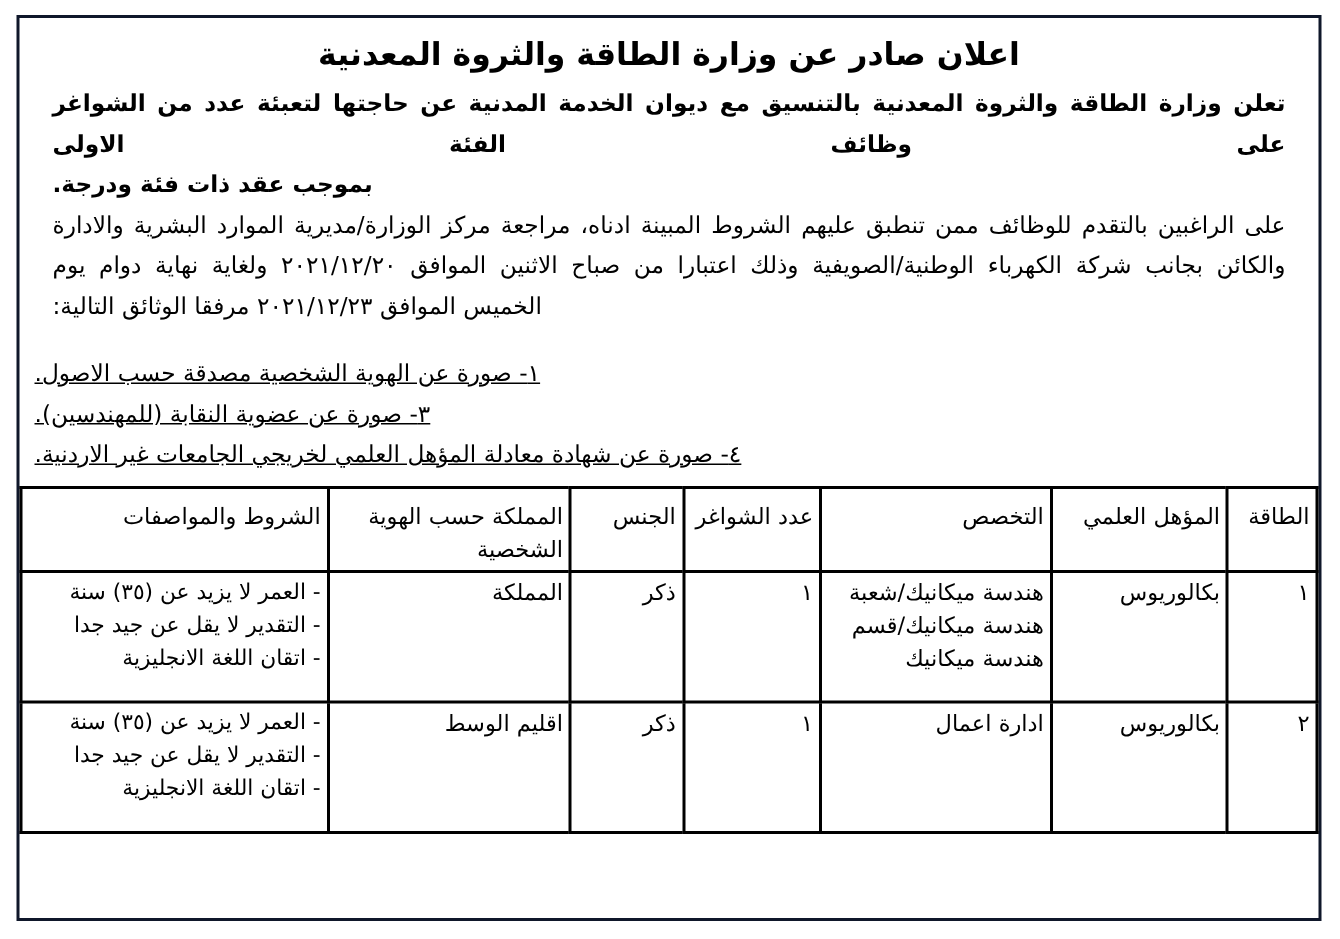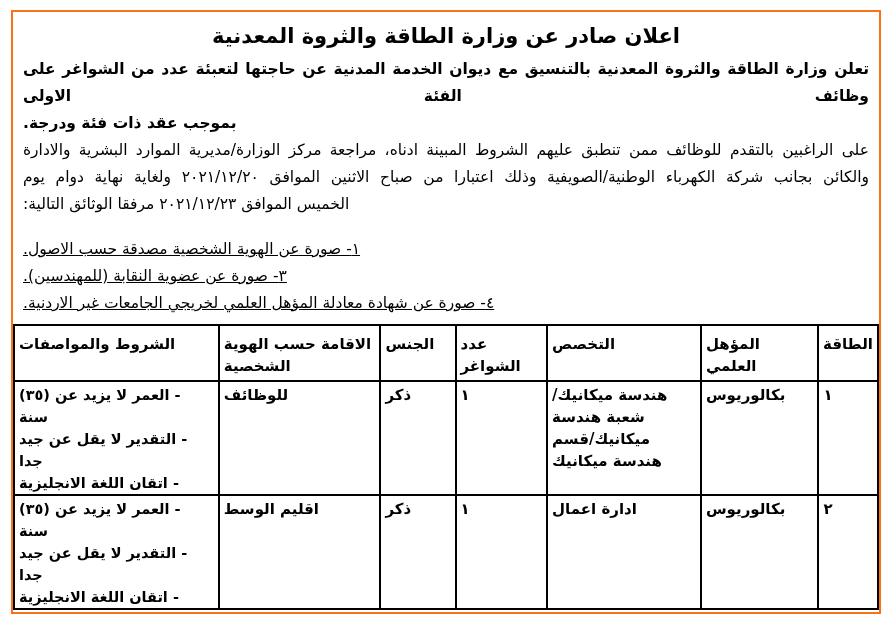--- a/index.html
+++ b/index.html
@@ -11,54 +11,54 @@
     overflow: hidden;
     font-family: "DejaVu Sans", sans-serif;
     color: #000000;
   }
   .doc-box {
     position: absolute;
     left: 11px;
     top: 10px;
     width: 870px;
     height: 604px;
-    border: 2px solid #f97316;
+    border: 2px solid #0f172a;
     box-sizing: border-box;
     direction: rtl;
     background: #ffffff;
   }
   .doc-title {
     text-align: center;
     font-weight: bold;
     font-size: 21px;
     line-height: 32px;
     margin: 8px 10px 4px 10px;
   }
-  .text-block { margin: 0 10px; }
+  .text-block { margin: 0 22px; }
   .line {
     font-size: 15.5px;
     line-height: 27px;
     text-align: left;
     white-space: normal;
   }
   .line.fill { text-align: justify; text-align-last: justify; }
   .line.bold { font-weight: bold; }
   .doc-list { margin: 18px 14px 6px 10px; text-decoration: underline; }
   .doc-list .line { line-height: 27px; }
   table.vac-table {
     width: 100%;
     border-collapse: collapse;
     table-layout: fixed;
     margin-top: 7px;
   }
   table.vac-table th, table.vac-table td {
     border: 2px solid #000000;
-    text-align: left;
+    text-align: right;
     vertical-align: top;
-    font-weight: bold;
+    font-weight: normal;
     padding: 7px 4px 0 4px;
     font-size: 15px;
     line-height: 22px;
     overflow: hidden;
   }
   table.vac-table thead tr { height: 56px; }
   table.vac-table tbody tr { height: 87px; }
   table.vac-table td { padding-top: 2px; }
   .cond-line { font-size: 14.5px; line-height: 22px; }
 </style>
@@ -96,32 +96,32 @@
       <col style="width:18.7%">
       <col style="width:23.7%">
     </colgroup>
     <thead>
       <tr>
         <th>الطاقة</th>
         <th>المؤهل العلمي</th>
         <th>التخصص</th>
         <th>عدد الشواغر</th>
         <th>الجنس</th>
-        <th>الاقامة حسب الهوية الشخصية</th>
+        <th>المملكة حسب الهوية الشخصية</th>
         <th>الشروط والمواصفات</th>
       </tr>
     </thead>
     <tbody>
       <tr>
         <td>١</td>
         <td>بكالوريوس</td>
         <td>هندسة ميكانيك/شعبة هندسة ميكانيك/قسم هندسة ميكانيك</td>
         <td>١</td>
         <td>ذكر</td>
-        <td>للوظائف</td>
+        <td>المملكة</td>
         <td>
           <div class="cond-line">- العمر لا يزيد عن (٣٥) سنة</div>
           <div class="cond-line">- التقدير لا يقل عن جيد جدا</div>
           <div class="cond-line">- اتقان اللغة الانجليزية</div>
         </td>
       </tr>
       <tr>
         <td>٢</td>
         <td>بكالوريوس</td>
         <td>ادارة اعمال</td>

